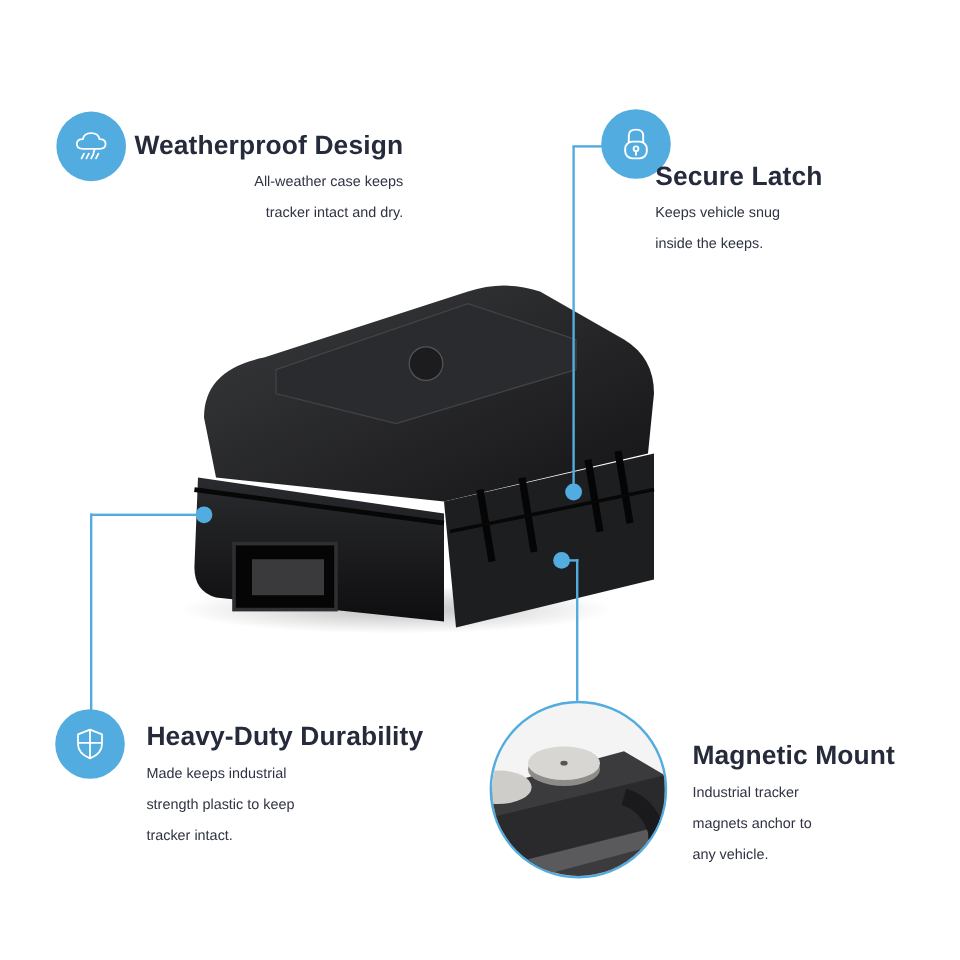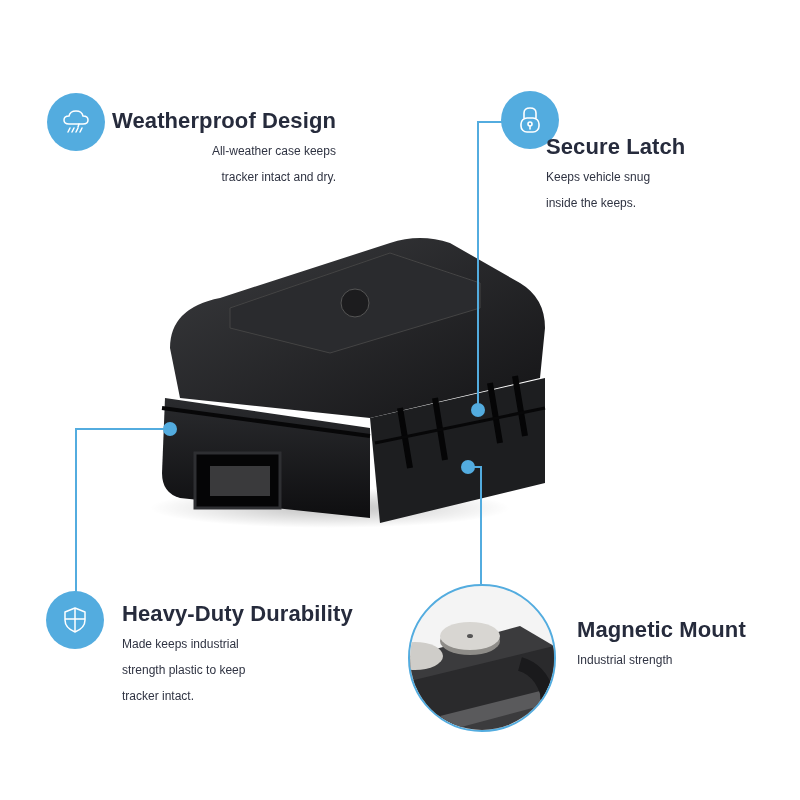--- a/index.html
+++ b/index.html
@@ -107,14 +107,16 @@
     <path d="M30 130 L130 105 L130 120 L40 144 Z" fill="#5a5a5c"></path>
     <ellipse cx="60" cy="55" rx="30" ry="14" fill="#8e8c88"></ellipse>
     <ellipse cx="60" cy="50" rx="30" ry="14" fill="#d8d6d2"></ellipse>
     <ellipse cx="60" cy="50" rx="3" ry="2" fill="#555"></ellipse>
     <ellipse cx="5" cy="70" rx="28" ry="14" fill="#cfcdc9"></ellipse>
     <path d="M110 78 Q135 85 140 120" stroke="#1a1a1c" stroke-width="14" fill="none"></path>
   </svg>
 </div>
 <div class="feature" style="left:577px;top:601px;margin-top:16px;">
   <p class="title">Magnetic Mount</p>
-  <p class="desc">Industrial strength</p>
+  <p class="desc">Industrial tracker</p>
+  <p class="desc">magnets anchor to</p>
+  <p class="desc">any vehicle.</p>
 </div>
 
 </body></html>

